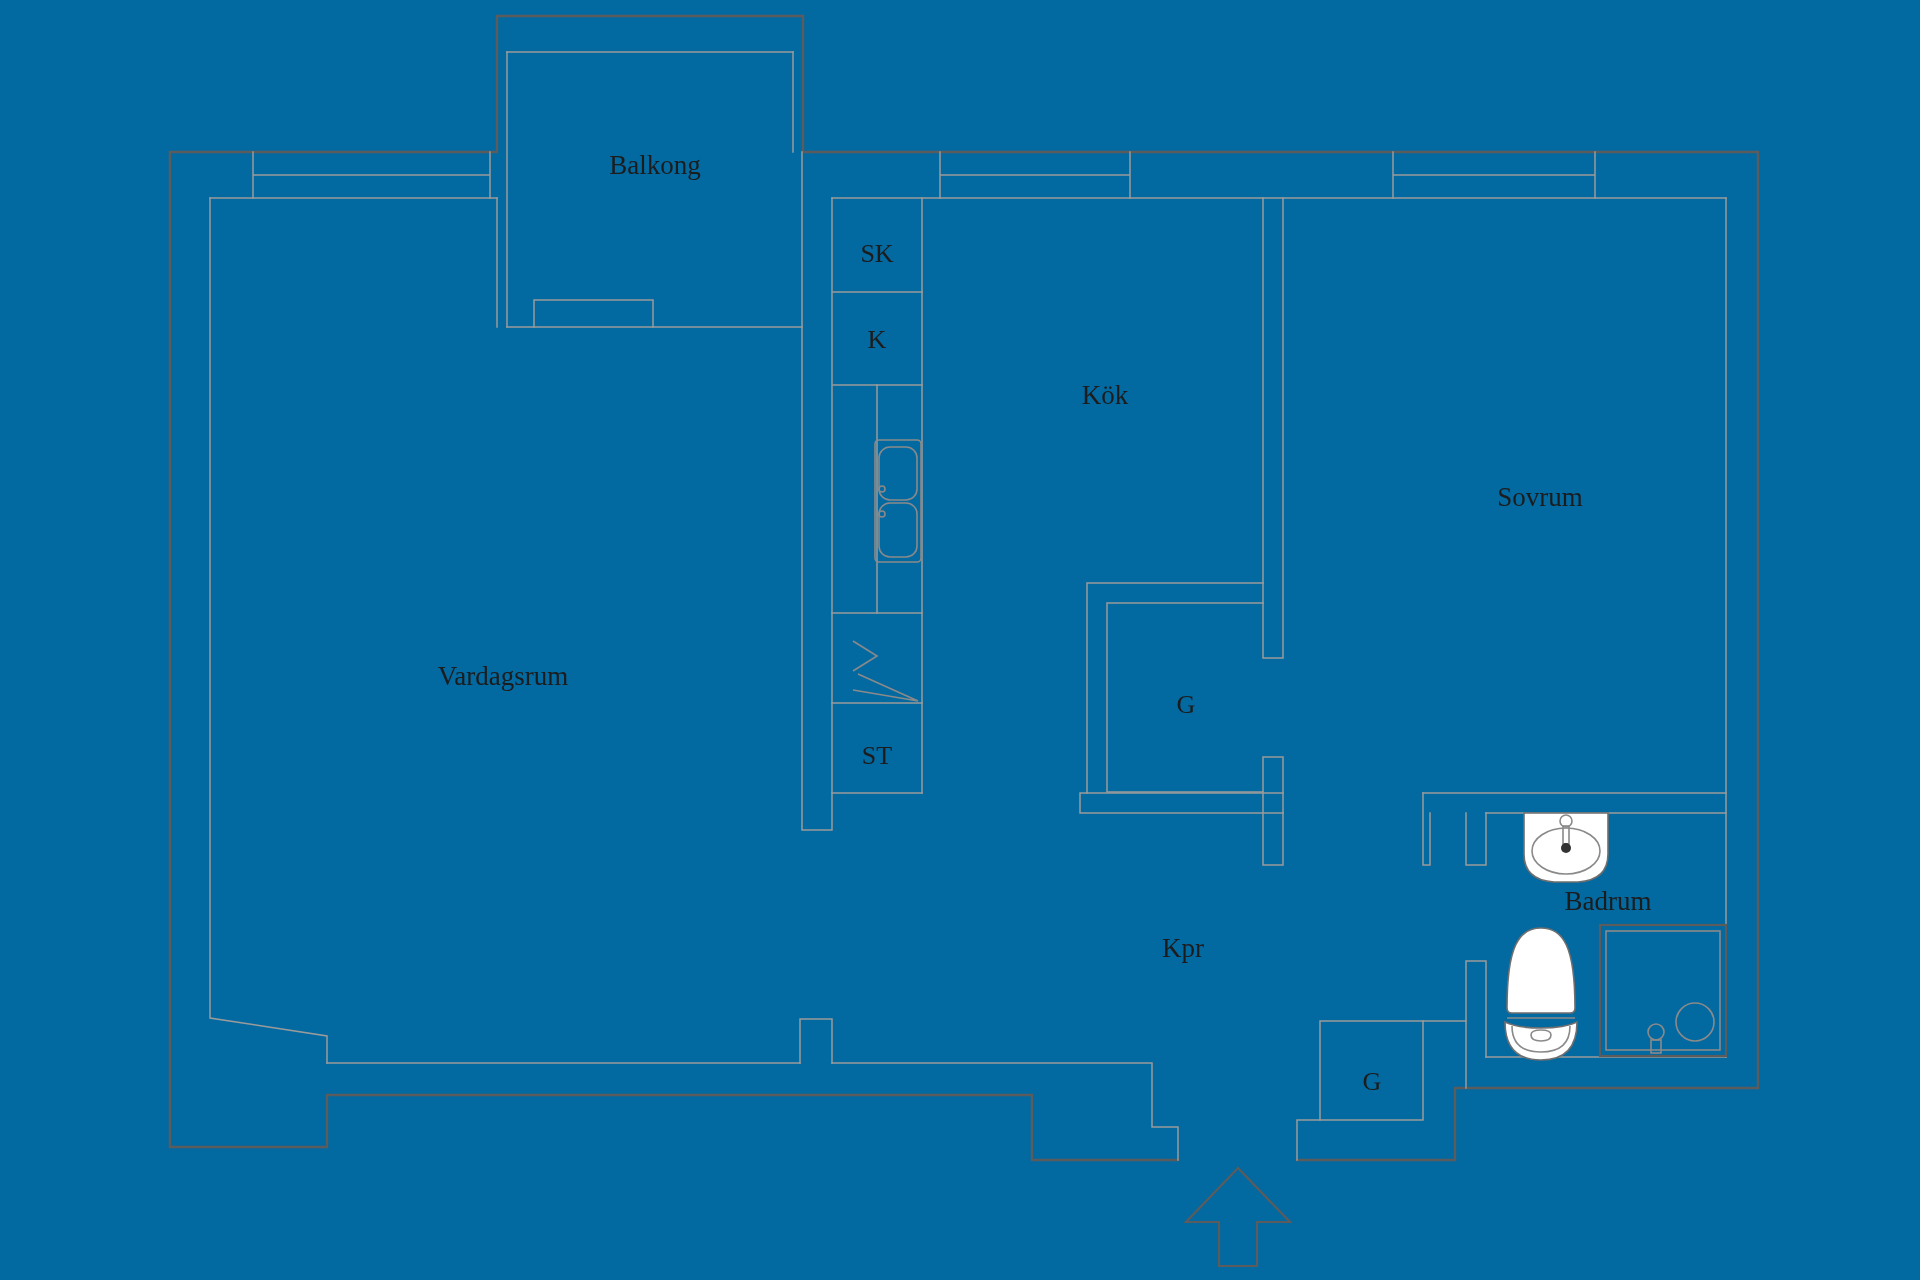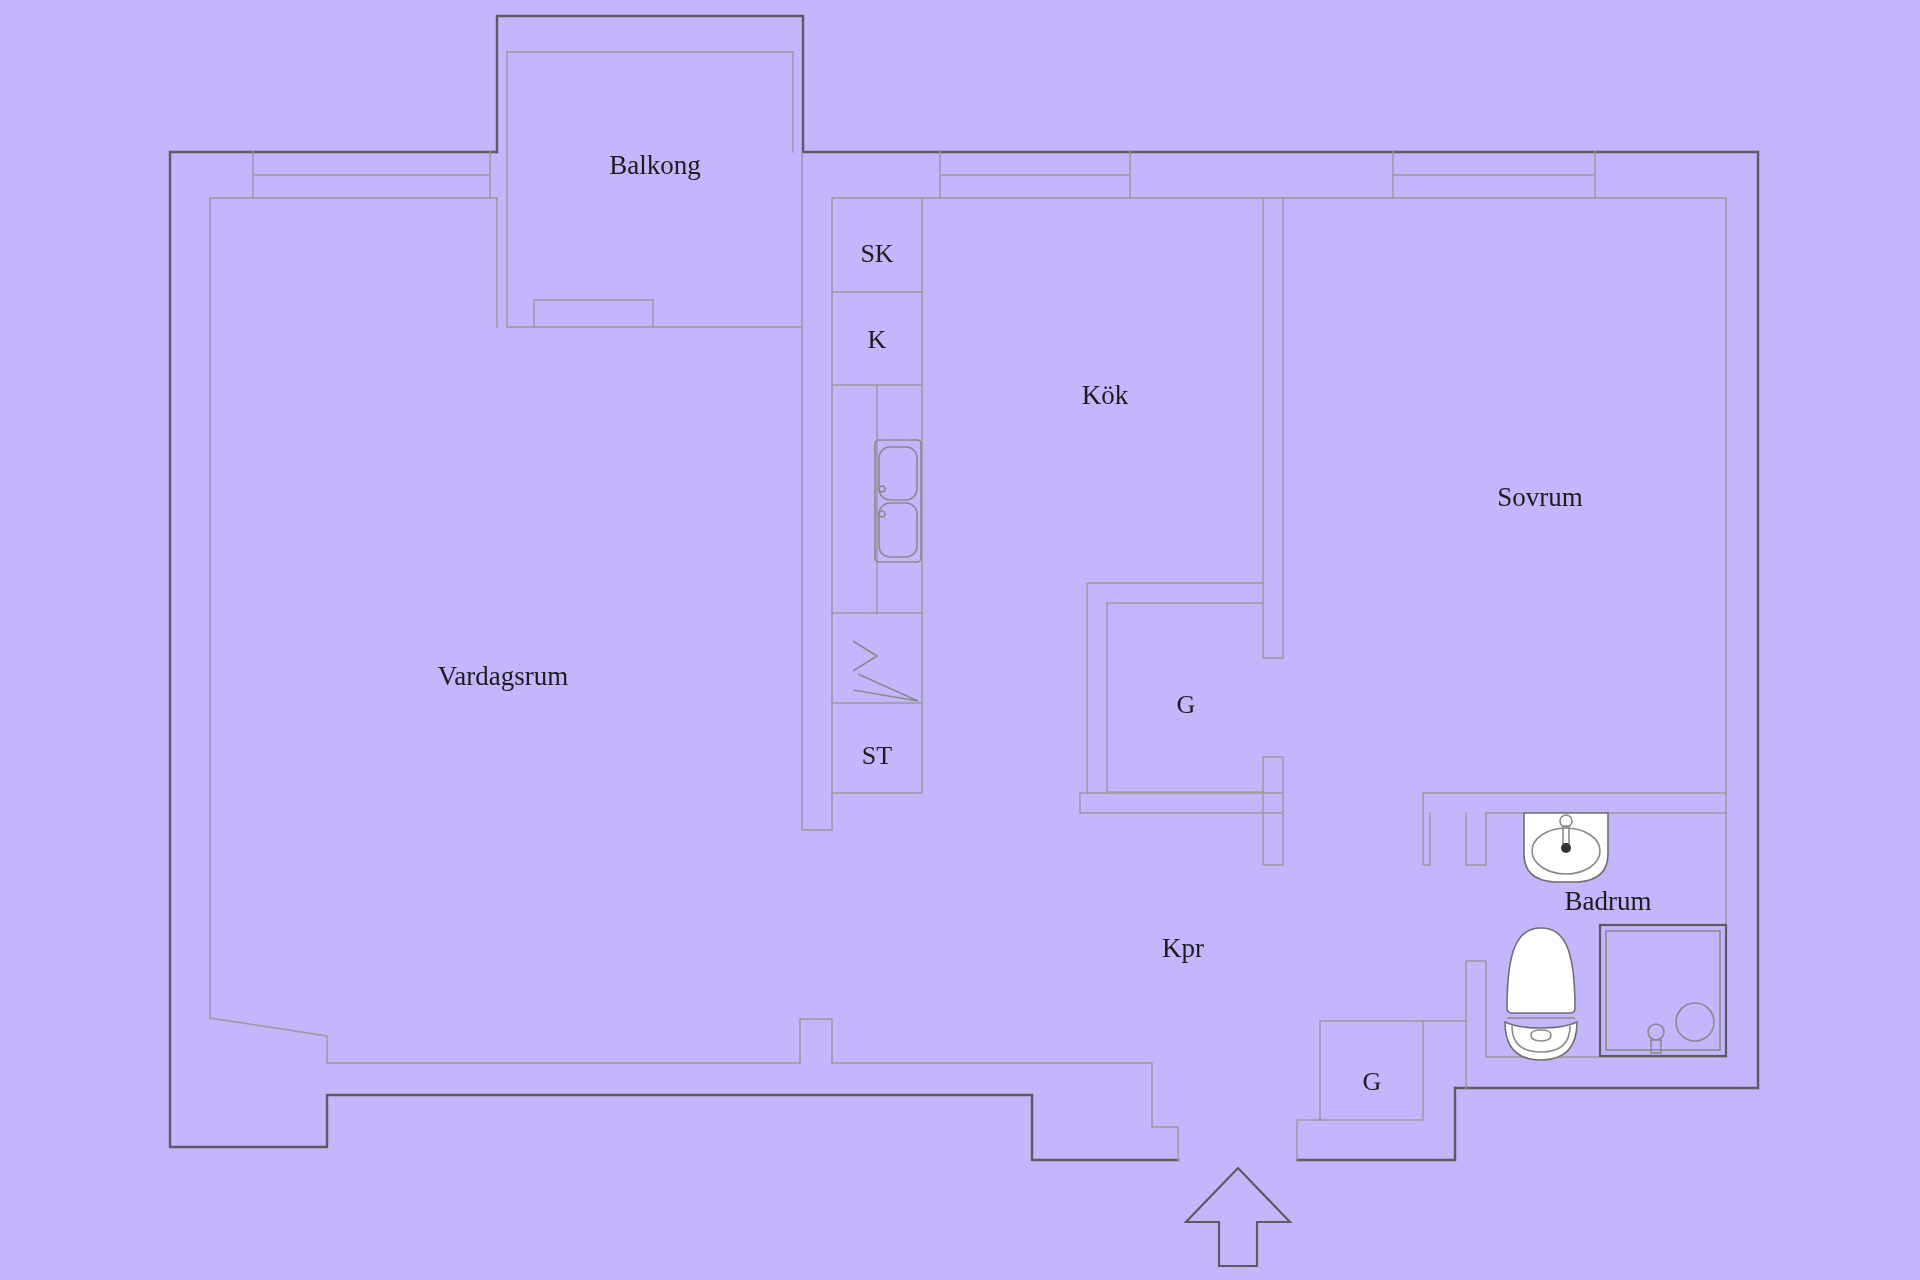--- a/index.html
+++ b/index.html
@@ -1,16 +1,16 @@
 <!DOCTYPE html>
 <html><head>
 <meta charset="utf-8">
 <style>
   html,body{margin:0;padding:0;background:#fdfdfd;}
-  .stage{position:relative;width:1920px;height:1280px;background:#c4b5fd;overflow:hidden;
+  .stage{position:relative;width:1920px;height:1280px;background:#0369a1;overflow:hidden;
          font-family:"Liberation Serif", serif;}
   svg{display:block}
   .room-label{font-family:"Liberation Serif", serif;font-size:27px;fill:#1c1c1c;}
   .small-label{font-family:"Liberation Serif", serif;font-size:26px;fill:#1c1c1c;}
   .wall-outer{stroke:#5c5c5c;stroke-width:2.4;fill:none;stroke-linecap:square;}
   .wall-inner{stroke:#9b9b9b;stroke-width:1.5;fill:none;stroke-linecap:square;}
   .fixture{stroke:#8a8a8a;stroke-width:1.6;fill:none;}
   .fixture-dark{stroke:#5c5c5c;stroke-width:2.2;fill:none;}
   .fixture-fill{stroke:#6f6f6f;stroke-width:1.6;fill:#ffffff;}
 </style>

